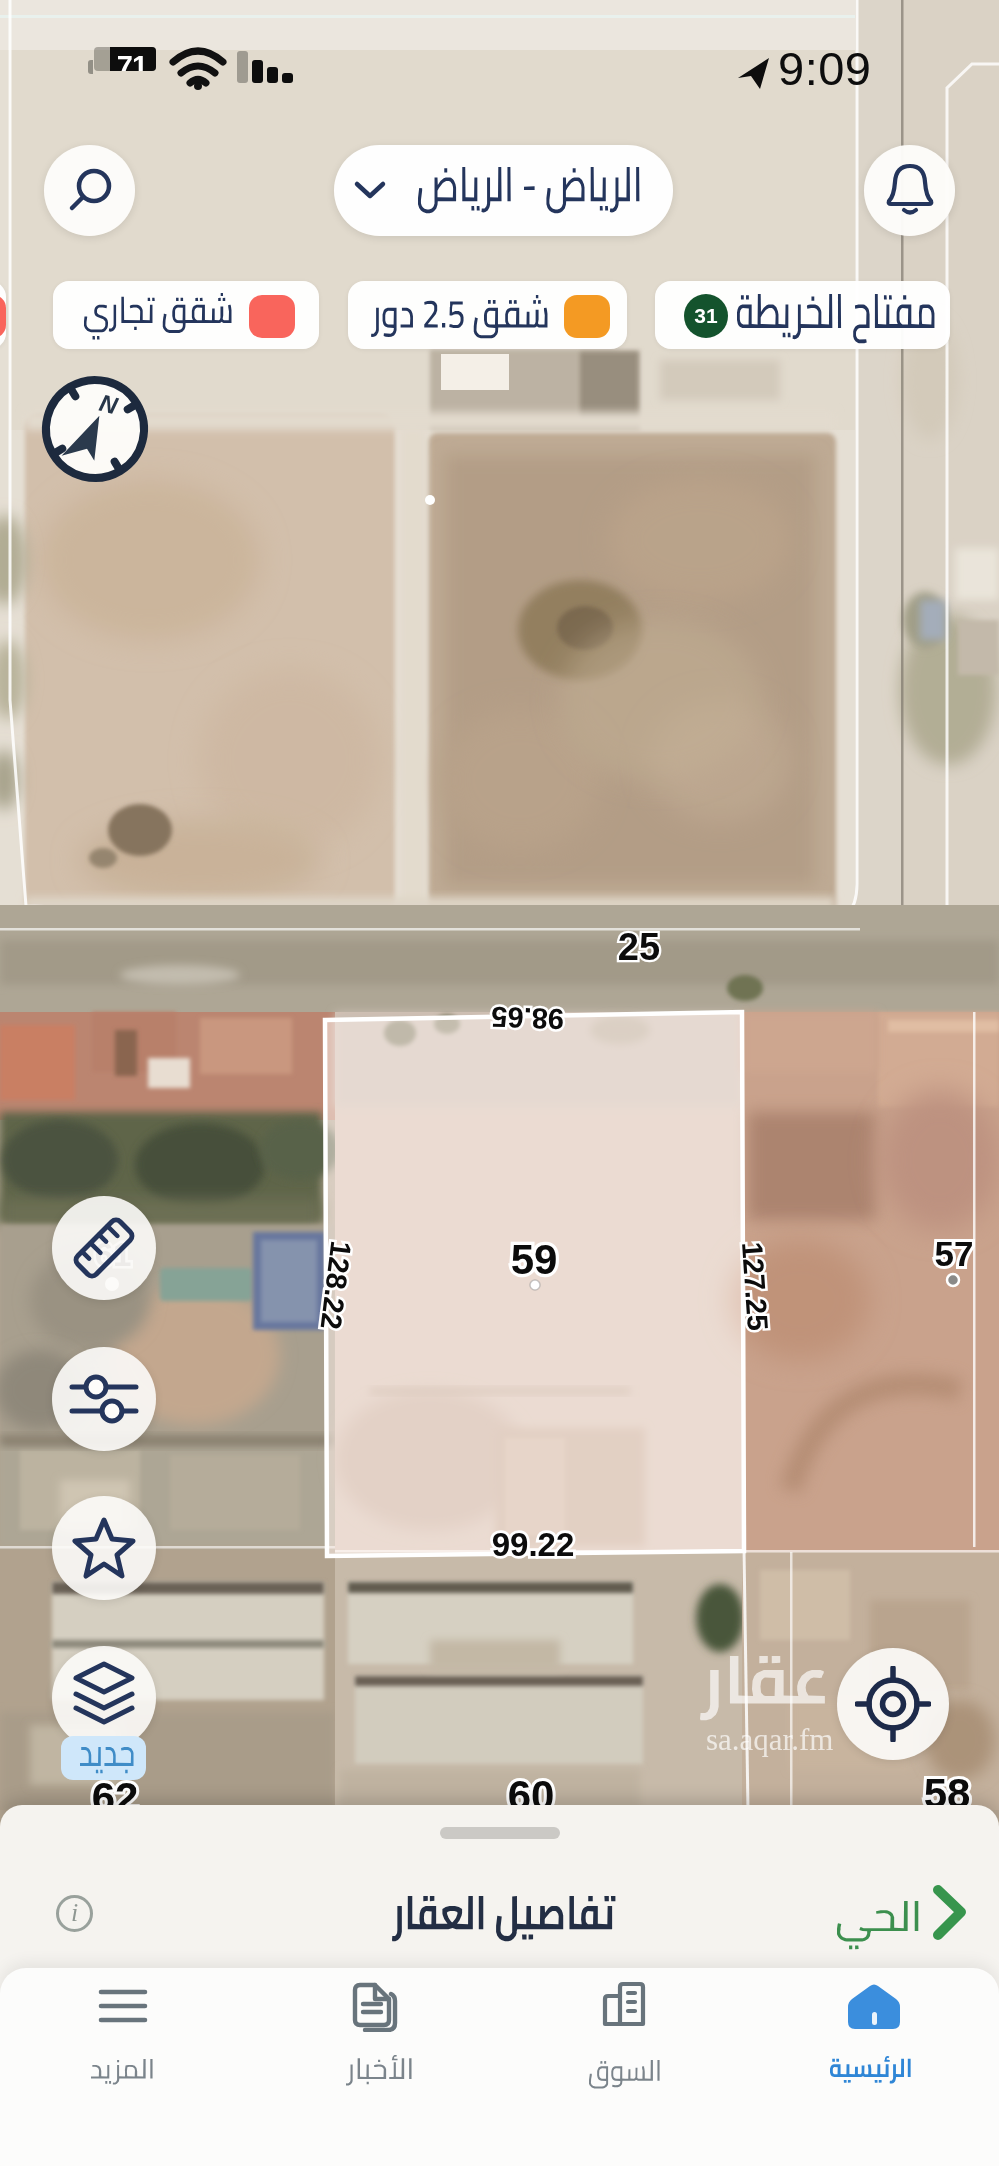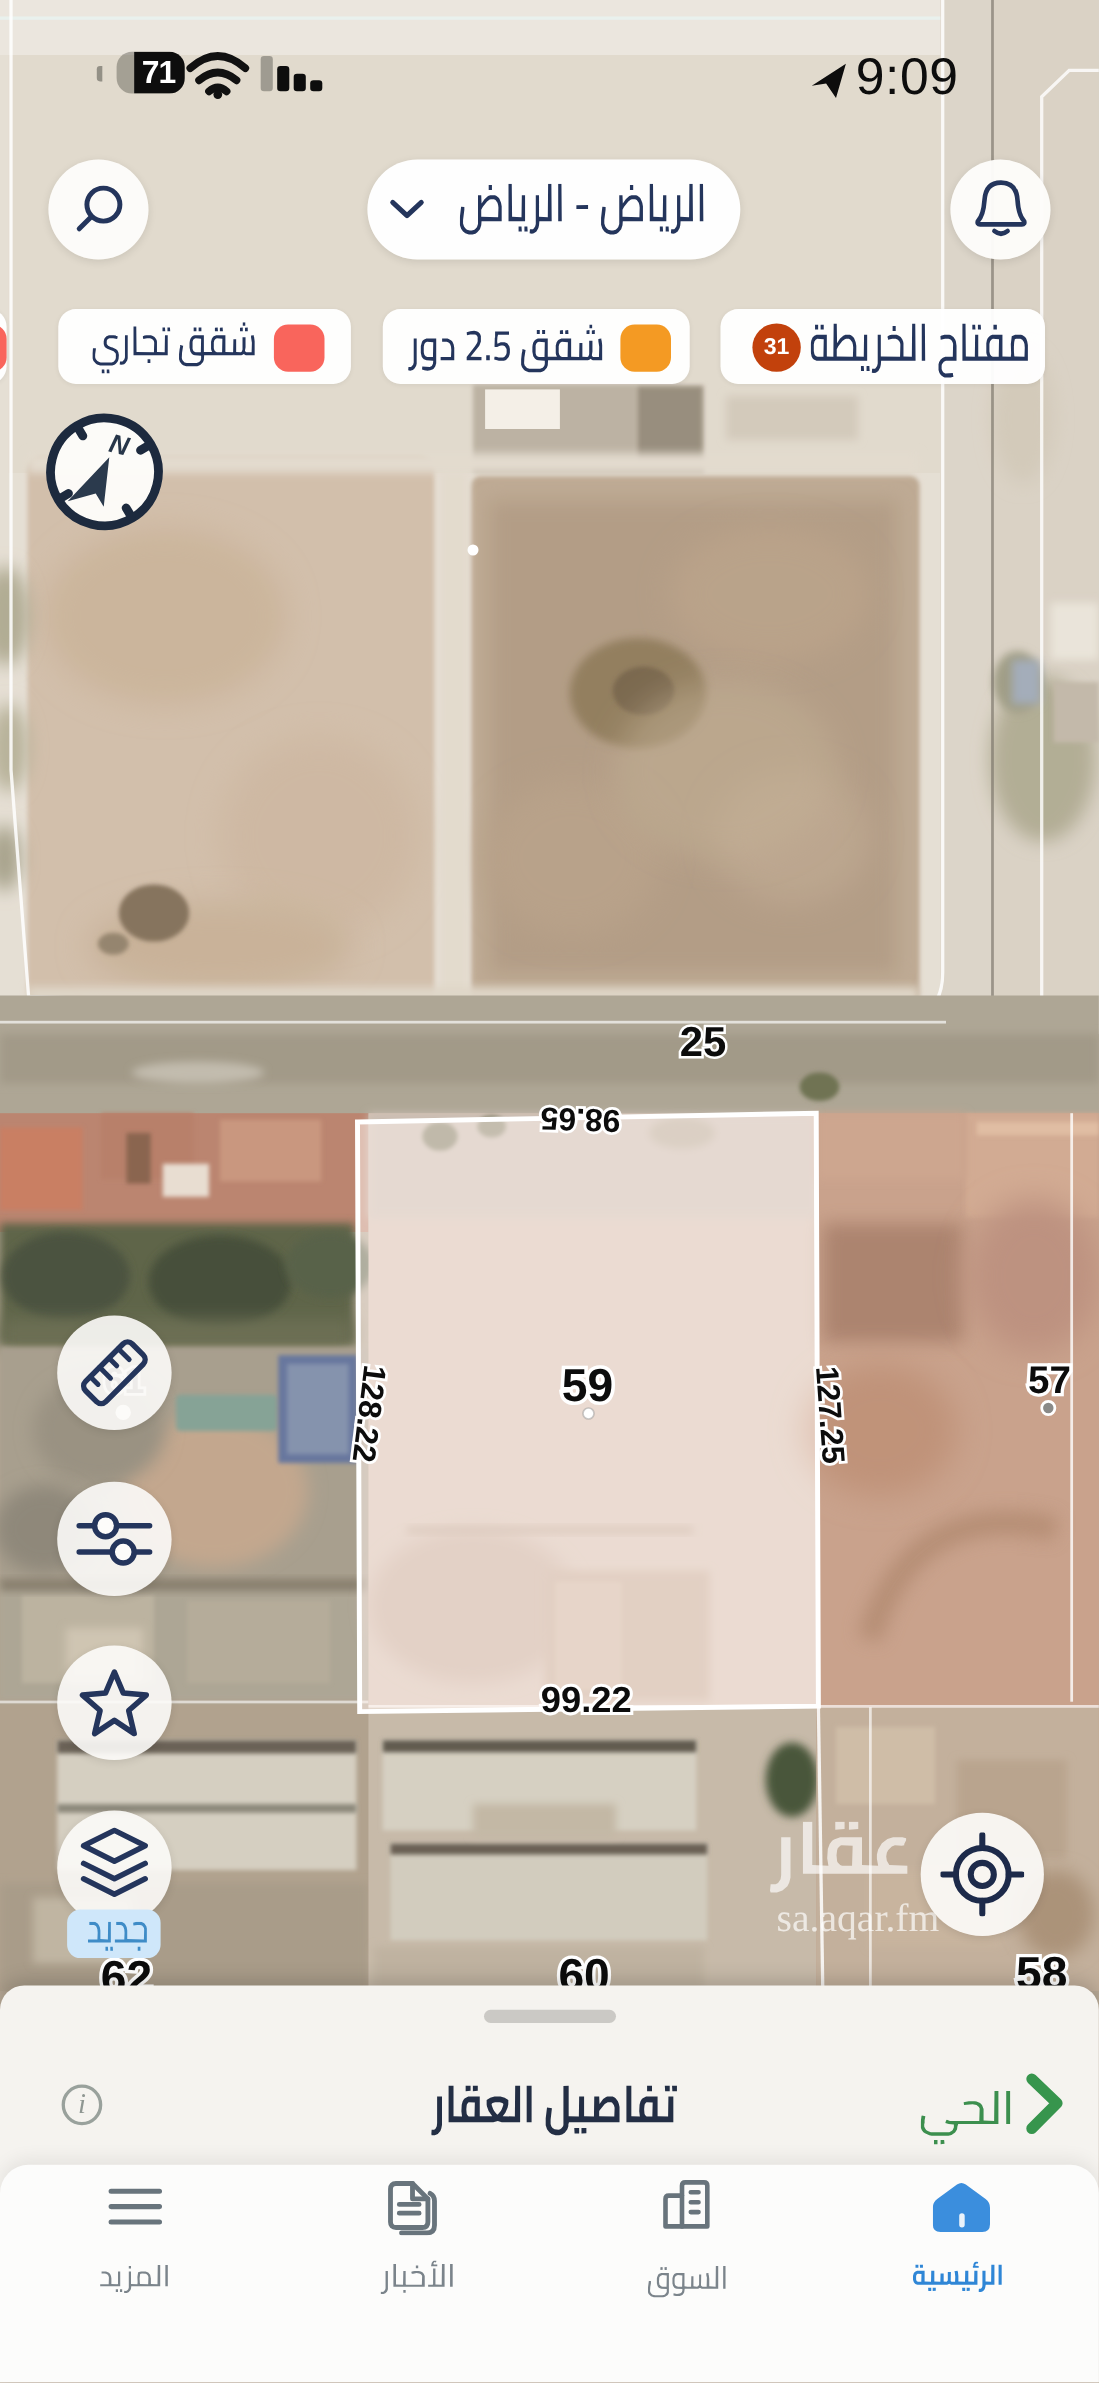--- a/index.html
+++ b/index.html
@@ -147,21 +147,21 @@
       <text x="745" y="1287" font-family="Liberation Sans" font-weight="bold" font-size="29" text-anchor="middle" stroke="#ffffff" stroke-width="5" paint-order="stroke" fill="#0c0c0c" opacity="1" transform="rotate(86 745 1287)">127.25</text>
       <text x="534" y="1274" font-family="Liberation Sans" font-weight="bold" font-size="42" text-anchor="middle" stroke="#ffffff" stroke-width="6.5" paint-order="stroke" fill="#0c0c0c" opacity="1">59</text>
       <text x="533" y="1556" font-family="Liberation Sans" font-weight="bold" font-size="33" text-anchor="middle" stroke="#ffffff" stroke-width="5.5" paint-order="stroke" fill="#0c0c0c" opacity="1">99.22</text>
       <text x="954" y="1266" font-family="Liberation Sans" font-weight="bold" font-size="35" text-anchor="middle" stroke="#ffffff" stroke-width="6" paint-order="stroke" fill="#0c0c0c" opacity="1">57</text>
       <text x="113" y="1266" font-family="Liberation Sans" font-weight="bold" font-size="33" text-anchor="middle" stroke="#ffffff" stroke-width="5" paint-order="stroke" fill="#55555a" opacity="0.8">61</text>
       <text x="115" y="1812" font-family="Liberation Sans" font-weight="bold" font-size="42" text-anchor="middle" stroke="#ffffff" stroke-width="6" paint-order="stroke" fill="#0c0c0c" opacity="1">62</text>
       <text x="531" y="1810" font-family="Liberation Sans" font-weight="bold" font-size="42" text-anchor="middle" stroke="#ffffff" stroke-width="6" paint-order="stroke" fill="#0c0c0c" opacity="1">60</text>
       <text x="947" y="1808" font-family="Liberation Sans" font-weight="bold" font-size="42" text-anchor="middle" stroke="#ffffff" stroke-width="6" paint-order="stroke" fill="#0c0c0c" opacity="1">58</text>
     </svg>
 <div class="abs" style="left:88px;top:60px;width:5px;height:14px;background:rgba(70,70,64,.5);border-radius:3px 0 0 3px"></div>
-<div class="abs" style="left:106px;top:47px;width:62px;height:38px;border-radius:14px;background:rgba(90,88,80,.45);overflow:hidden">
+<div class="abs" style="left:94px;top:47px;width:62px;height:24px;border-radius:4px;background:rgba(90,88,80,.45);overflow:hidden">
       <div class="abs" style="right:0;top:0;width:46px;height:38px;background:#0d0d0d"></div>
       <div class="abs" style="left:14px;top:0;width:48px;height:38px;font-size:29px;font-weight:bold;color:#fff;text-align:center;line-height:38px;letter-spacing:-1px">71</div>
     </div>
 <svg class="abs" style="left:168px;top:46px" width="60" height="44" viewBox="0 0 60 44">
       <path d="M5,16 Q30,-6 55,16" fill="none" stroke="#111" stroke-width="7" stroke-linecap="round"></path>
       <path d="M13,27 Q30,13 47,27" fill="none" stroke="#111" stroke-width="7" stroke-linecap="round"></path>
       <path d="M22,37 Q30,30 38,37" fill="none" stroke="#111" stroke-width="7" stroke-linecap="round"></path>
       <circle cx="30" cy="40" r="4" fill="#111"></circle>
     </svg>
 <div class="abs" style="left:237px;top:51px;width:11px;height:32px;background:rgba(60,60,55,.4);border-radius:3px"></div>
@@ -195,21 +195,21 @@
 <div class="abs" style="left:249px;top:295px;width:46px;height:43px;border-radius:13px;background:#f9655c"></div>
 <svg class="abs" style="left:84px;top:293px;" width="148" height="47" viewBox="0 0 590 152" preserveAspectRatio="none">
       <path d="M52,139 52,150 62,150 61,139Z M34,139 34,150 44,150 43,139Z M200,109 200,120 210,120 210,109Z M314,109 317,116 324,123 329,126 340,129 380,129 385,128 392,125 401,117 404,110 405,97 540,97 546,95 548,93 556,97 588,97 588,56 586,43 585,42 585,38 575,39 575,45 578,60 577,88 558,88 554,86 553,83 555,73 555,44 544,44 544,80 542,85 540,87 537,88 521,87 521,50 511,50 510,88 482,87 482,38 449,38 440,41 437,43 433,48 430,57 430,78 431,82 434,87 404,87 404,38 371,38 367,39 361,42 357,46 355,49 353,55 352,61 352,74 355,86 361,93 367,96 372,97 394,98 394,107 392,112 387,117 378,120 342,120 334,118 326,111 324,105 325,89 329,69 323,68 322,67 318,67 318,72 316,79 314,94Z M446,49 451,47 471,48 470,88 451,88 446,86 442,82 440,76 440,59 442,53Z M368,49 374,47 394,48 393,88 374,88 368,86 365,83 363,78 363,57 365,52Z M128,38 118,38 118,103 116,109 109,115 100,115 99,124 106,125 115,123 120,120 126,112 128,106Z M91,40 86,40 85,39 77,38 60,38 51,41 45,46 43,49 41,56 41,63 42,67 44,71 47,74 54,78 77,85 84,91 85,93 85,105 83,110 77,116 70,118 30,118 25,117 18,114 12,108 10,103 10,94 13,77 11,76 2,76 0,91 0,106 4,114 13,122 17,124 28,127 72,127 80,125 85,122 91,116 93,113 95,107 96,96 94,88 91,83 86,79 71,73 68,73 57,69 52,64 52,54 55,50 58,48 62,47 75,47 90,49 90,47 91,46Z M553,16 553,26 563,26 563,15Z M535,16 535,26 545,26 545,15Z M462,16 462,26 473,26 472,15Z M444,16 444,26 455,26 454,15Z M385,15 385,26 395,26 395,15Z M367,15 367,26 377,26 377,15Z M272,15 272,26 282,26 281,15Z M254,15 254,26 264,26 263,15Z M149,12 149,97 273,97 273,38 263,38 262,88 234,87 234,57 233,53 230,48 225,43 219,40 212,38 196,38 189,39 183,41 183,45 184,46 184,49 198,47 209,47 216,49 221,53 223,56 224,60 223,88 160,87 159,12Z M545,0 545,10 554,10 554,0Z" fill="#24355c" fill-rule="evenodd"></path>
     </svg>
 <div class="chip" style="left:348px;width:279px"></div>
 <div class="abs" style="left:564px;top:295px;width:46px;height:43px;border-radius:13px;background:#f49a23"></div>
 <svg class="abs" style="left:371px;top:295px;" width="177" height="44" viewBox="0 0 658 131" preserveAspectRatio="none">
       <path d="M264,83 264,97 276,97 276,83Z M382,109 385,116 392,123 397,126 408,129 448,129 453,128 460,125 469,117 472,110 473,97 608,97 614,95 616,93 624,97 656,97 656,56 654,43 653,42 653,38 643,39 643,45 646,60 645,88 626,88 622,86 621,83 623,73 623,44 612,44 612,80 610,85 608,87 605,88 589,87 589,50 579,50 578,88 551,87 551,38 518,38 509,41 506,43 502,48 499,57 499,78 500,82 503,87 472,87 472,38 439,38 435,39 429,42 425,46 423,49 421,55 420,61 420,74 423,86 429,93 435,96 440,97 462,98 462,107 460,112 455,117 446,120 410,120 402,118 394,111 392,105 393,89 397,69 391,68 390,67 386,67 386,72 384,79 382,94Z M515,49 520,47 540,48 539,88 520,88 515,86 511,82 509,76 509,59 511,53Z M436,49 442,47 462,48 461,88 442,88 436,86 433,83 431,78 431,57 433,52Z M115,38 115,47 130,47 135,48 140,51 143,55 145,60 146,69 145,88 110,88 110,97 156,97 156,63 154,54 150,47 146,43 137,39 133,38Z M95,38 62,38 53,41 49,44 47,47 43,58 43,77 46,87 49,91 53,94 62,97 85,98 84,106 80,112 73,115 48,114 47,122 55,124 66,125 75,124 84,121 87,119 92,113 95,105Z M59,49 64,47 85,48 84,88 65,88 59,86 55,82 53,75 53,60 55,53Z M29,38 19,38 19,103 17,109 10,115 1,115 0,124 7,125 16,123 21,120 27,112 29,106Z M294,19 294,35 293,36 292,60 294,61 301,61 308,58 314,57 321,57 327,59 332,65 333,68 333,77 331,82 326,87 321,89 306,89 298,87 292,87 291,95 307,98 324,98 331,96 340,88 343,81 344,76 344,66 342,59 335,51 326,48 313,48 302,52 301,45 302,34 304,28 341,28 341,19Z M198,21 199,29 210,27 225,27 229,28 232,30 235,34 235,45 233,50 226,59 198,88 198,97 248,97 248,88 211,87 240,58 242,55 246,46 246,31 243,25 237,20 231,18 223,17 210,18Z M621,16 621,26 631,26 631,15Z M603,16 603,26 613,26 613,15Z M531,16 531,26 542,26 541,15Z M513,16 513,26 524,26 523,15Z M453,15 453,26 463,26 463,15Z M435,15 435,26 445,26 445,15Z M613,0 613,10 622,10 622,0Z" fill="#24355c" fill-rule="evenodd"></path>
     </svg>
 <div class="chip" style="left:655px;width:295px"></div>
-<div class="abs" style="left:684px;top:294px;width:44px;height:44px;border-radius:50%;background:#c2410c;color:#fff;font-size:21px;font-weight:bold;text-align:center;line-height:44px">31</div>
+<div class="abs" style="left:684px;top:294px;width:44px;height:44px;border-radius:50%;background:#14532d;color:#fff;font-size:21px;font-weight:bold;text-align:center;line-height:44px">31</div>
 <svg class="abs" style="left:737px;top:294px;" width="198" height="50" viewBox="0 0 702 125" preserveAspectRatio="none">
       <path d="M180,97 180,108 190,108 189,97Z M162,97 162,108 172,108 171,97Z M420,28 418,29 419,37 433,35 444,35 449,36 453,38 457,42 459,46 458,76 434,76 426,78 419,82 414,88 412,93 412,106 415,113 420,118 428,122 432,123 451,123 460,121 458,113 434,114 427,111 423,106 422,103 422,96 423,93 429,87 436,85 470,85 470,51 468,41 466,37 460,31 452,27 447,26 431,26Z M264,6 264,17 274,17 274,6Z M589,3 589,14 600,14 600,3Z M539,3 539,14 549,14 548,3Z M521,3 521,14 531,14 530,3Z M32,3 32,14 42,14 42,3Z M14,3 14,14 24,14 24,3Z M489,0 489,85 700,85 700,49 698,41 695,35 691,31 683,27 678,26 659,26 648,29 645,47 646,69 645,76 618,75 618,26 585,26 578,28 571,33 568,38 566,45 566,66 567,70 570,75 540,75 540,26 530,26 529,76 500,75 499,0Z M658,36 662,35 676,35 682,37 687,42 689,47 690,55 689,76 657,75 656,73 655,63 655,52 656,42Z M582,37 587,35 607,36 606,76 587,76 582,74 578,70 576,64 576,47 578,41Z M358,0 358,85 369,85 368,0Z M337,0 327,0 326,76 299,75 299,45 298,41 295,36 290,31 284,28 277,26 261,26 254,27 248,29 248,33 249,34 249,37 263,35 274,35 281,37 286,41 288,44 289,48 288,76 226,75 226,26 216,26 216,91 214,97 209,102 207,103 198,103 197,112 204,113 210,112 218,108 224,100 226,94 227,85 338,85Z M0,46 0,65 3,75 6,79 10,82 19,85 182,85 182,26 172,26 171,76 147,75 147,51 145,43 140,34 137,31 130,27 126,26 112,26 105,28 94,35 85,45 84,0 74,0 73,76 52,75 52,26 19,26 12,28 6,32 2,39Z M134,43 136,48 137,54 136,76 84,75 84,59 89,52 102,40 110,36 114,35 123,35 128,37Z M16,37 21,35 42,36 41,76 22,76 16,74 12,70 10,63 10,48 12,41Z" fill="#24355c" fill-rule="evenodd"></path>
     </svg>
 <svg class="abs" style="left:36px;top:370px" width="118" height="118" viewBox="0 0 118 118">
       <g transform="rotate(14 59 59)">
         <circle cx="59" cy="59" r="49" fill="rgba(253,252,249,.97)" stroke="#1d2a3e" stroke-width="8"></circle>
         <g stroke="#1d2a3e" stroke-width="8" stroke-linecap="round">
           <path d="M92,26 L86,32"></path>
           <path d="M26,26 L32,32"></path>
           <path d="M26,92 L32,86"></path>
@@ -249,21 +249,21 @@
     </svg>
 <div class="abs" style="left:61px;top:1736px;width:85px;height:44px;border-radius:12px;background:#cfe7fa"></div>
 <svg class="abs" style="left:80px;top:1747px;" width="54" height="27" viewBox="0 0 221 84" preserveAspectRatio="none">
       <path d="M185,71 185,82 195,82 195,71Z M83,71 83,82 93,82 92,71Z M65,71 65,82 75,82 74,71Z M105,0 105,9 120,9 125,10 130,13 133,17 135,22 136,31 135,50 100,50 100,59 219,59 219,19 217,13 210,5 204,2 197,0 181,0 168,3 169,11 183,9 194,9 201,11 206,15 208,18 209,22 208,50 146,49 146,25 144,16 140,9 136,5 127,1 123,0Z M5,0 5,9 20,9 25,10 30,13 33,17 35,22 36,31 35,50 0,50 0,59 85,59 85,0 75,0 74,50 46,49 46,25 44,16 40,9 36,5 27,1 23,0Z" fill="#3f8cc7" fill-rule="evenodd"></path>
     </svg>
 <div class="abs" style="left:700px;top:1656px;width:130px;height:80px;overflow:hidden">
       <svg class="abs" style="left:0px;top:0px;" width="126" height="65.5" viewBox="0 0 223 116" preserveAspectRatio="none">
         <path d="M33,25 18,25 18,86 17,93 13,99 9,101 1,101 0,111 1,114 11,114 20,111 28,104 31,98 33,90Z M127,0 127,13 142,12 142,0Z M105,0 105,13 120,12 120,0Z M53,0 53,84 221,84 221,71 192,70 188,63 187,56 188,50 190,46 196,40 201,38 212,39 216,38 216,36 219,30 219,27 213,25 198,25 189,28 180,35 174,45 172,53 172,60 174,71 148,70 148,25 113,25 103,29 100,31 96,36 93,44 92,59 94,71 68,70 68,0Z M113,39 115,38 133,39 132,71 116,71 113,70 109,66 108,64 107,54 108,46 109,43Z" fill="rgba(255,255,255,.66)" fill-rule="evenodd"></path>
       </svg>
     </div>
-<div class="abs" style="left:706px;top:1722px;font-family:'Liberation Serif',serif;font-size:36px;color:rgba(255,255,255,.68)">sa.aqar.fm</div>
+<div class="abs" style="left:706px;top:1722px;font-family:'Liberation Serif',serif;font-size:31px;color:rgba(255,255,255,.68)">sa.aqar.fm</div>
 <div class="circle" style="left:837px;top:1648px;width:112px;height:112px;background:rgba(252,251,249,.92)"></div>
 <svg class="abs" style="left:855px;top:1666px" width="76" height="76" viewBox="0 0 76 76">
       <g stroke="#1d2a4a" stroke-width="5.5" fill="none" stroke-linecap="round">
         <circle cx="38" cy="38" r="24"></circle>
         <circle cx="38" cy="38" r="10.5"></circle>
         <path d="M38,2 V14 M38,62 V74 M2,38 H14 M62,38 H74"></path>
       </g>
     </svg>
 <div class="abs" style="left:0;top:1805px;width:999px;height:361px;background:#f5f3ef;border-radius:22px 22px 0 0;box-shadow:0 -4px 18px rgba(0,0,0,.18)"></div>
 <div class="abs" style="left:440px;top:1827px;width:120px;height:12px;border-radius:6px;background:#cbc9c5"></div>

